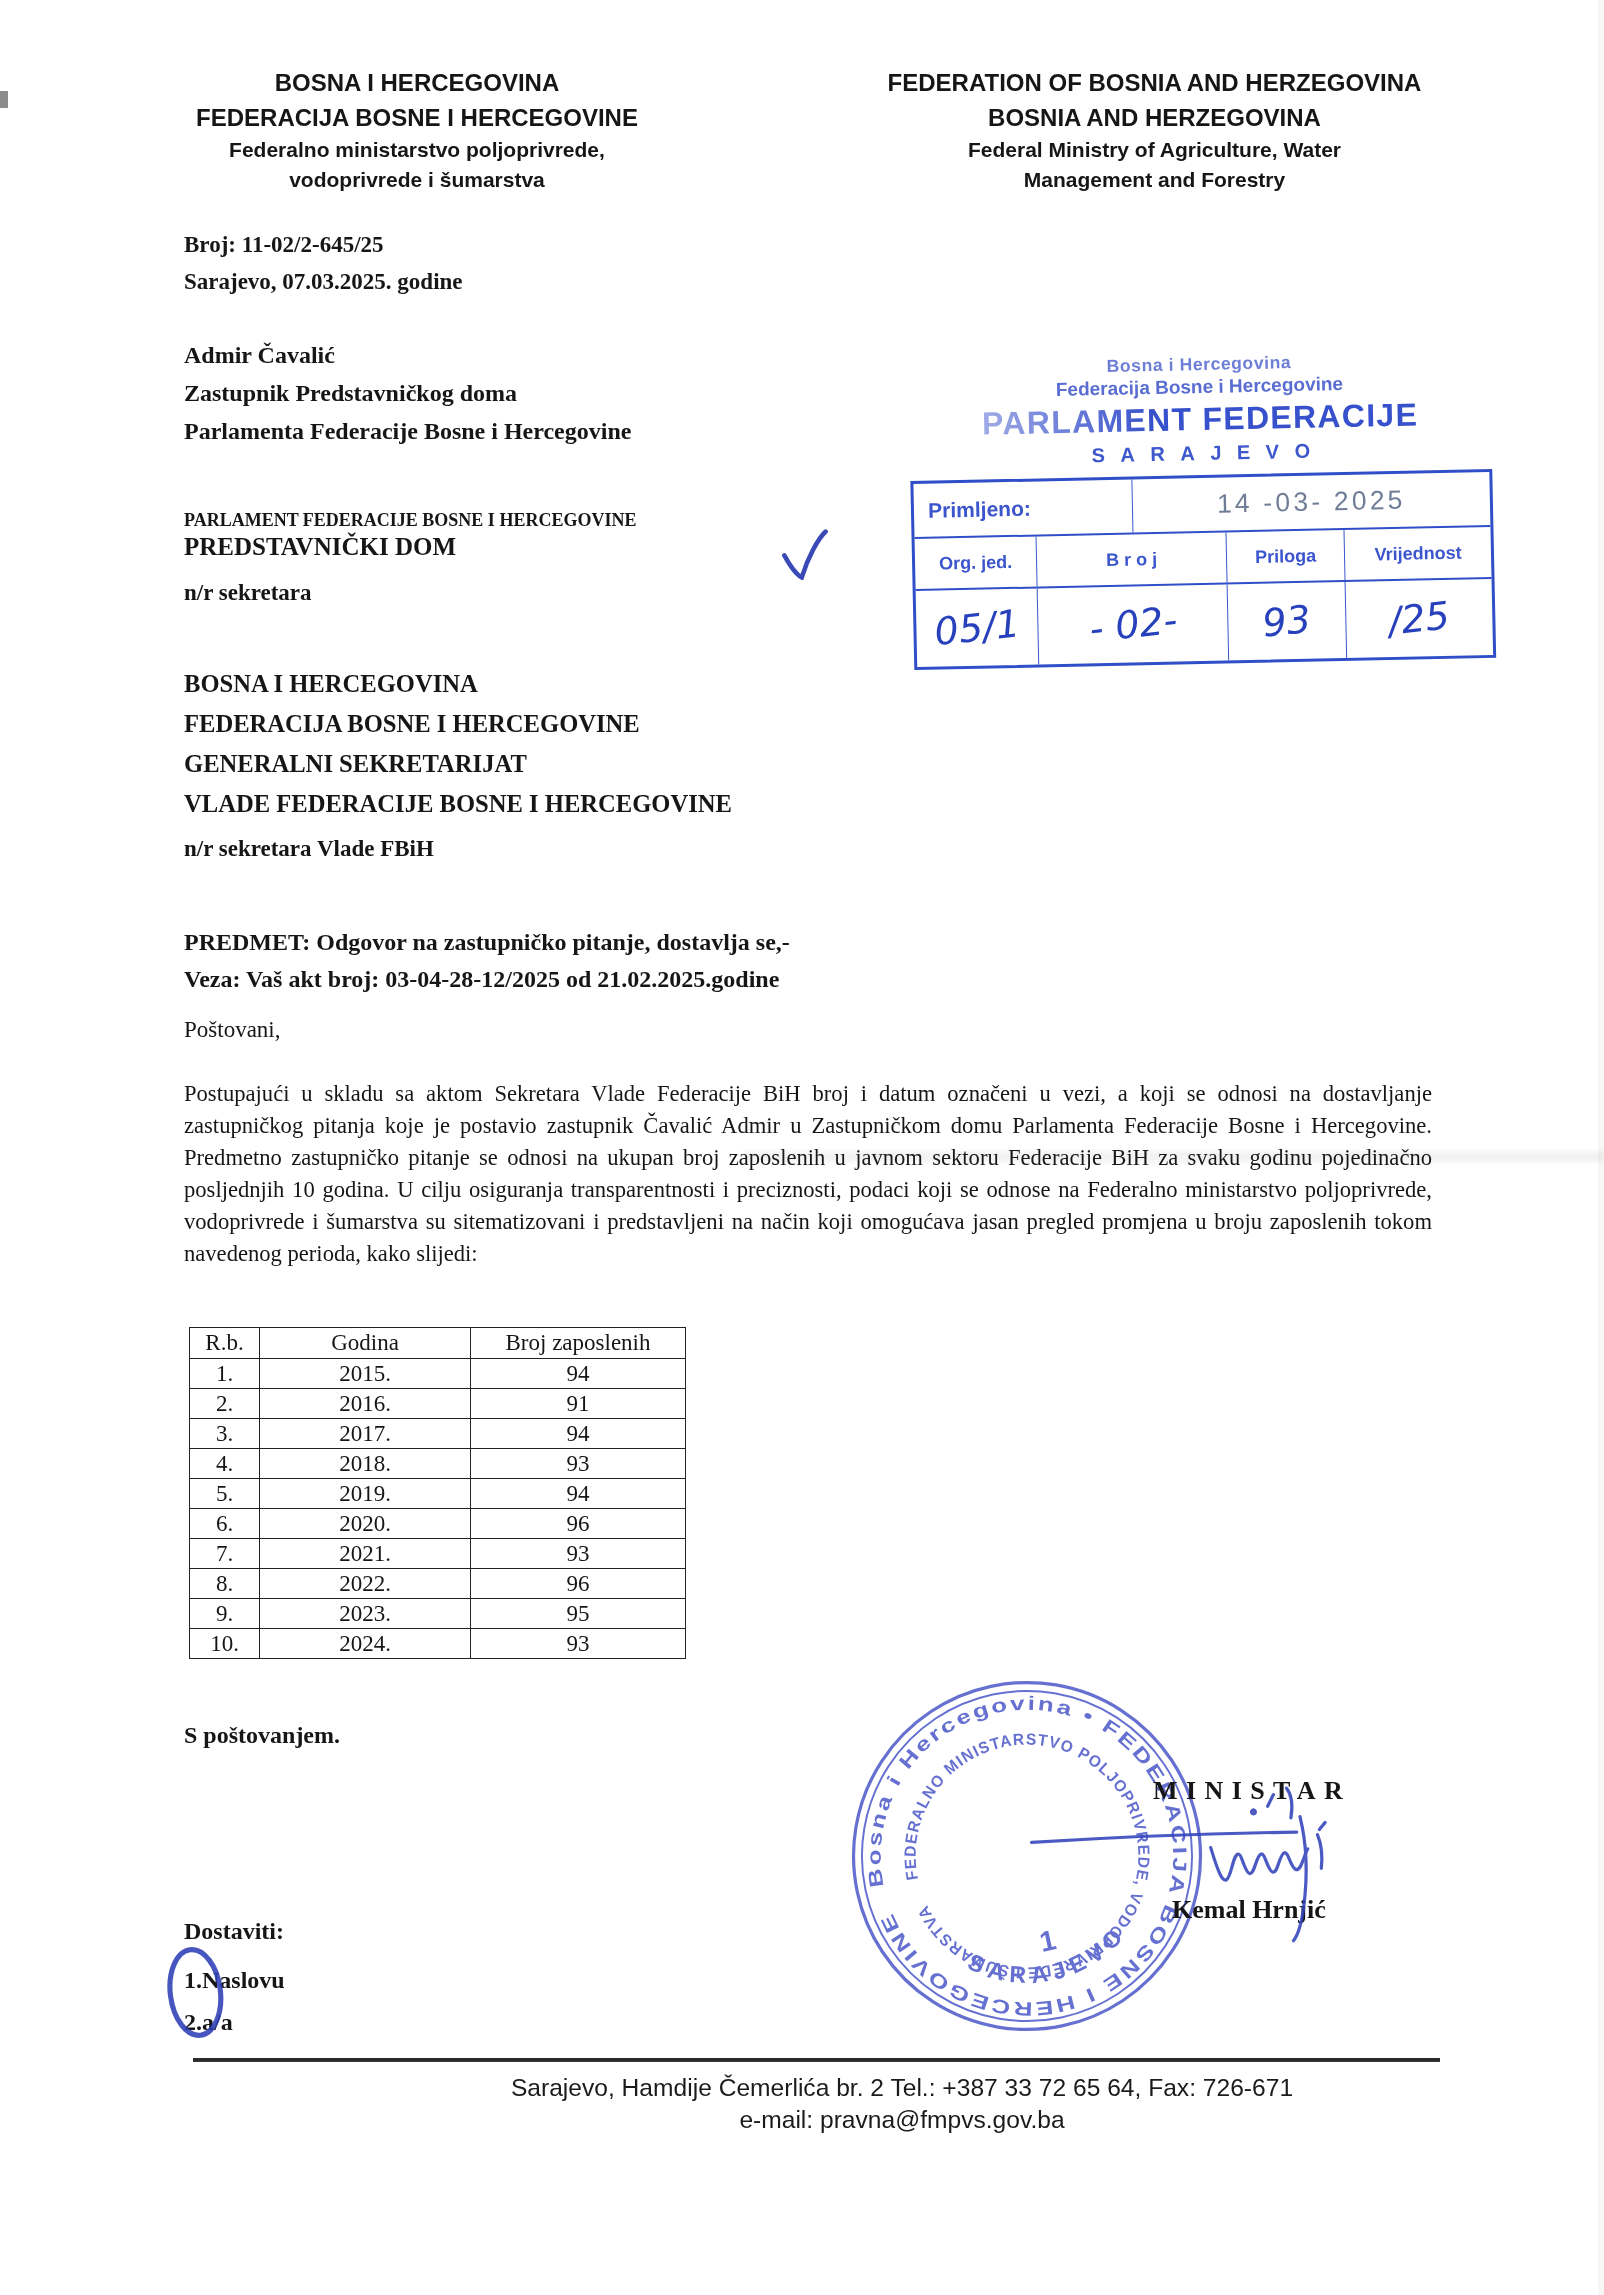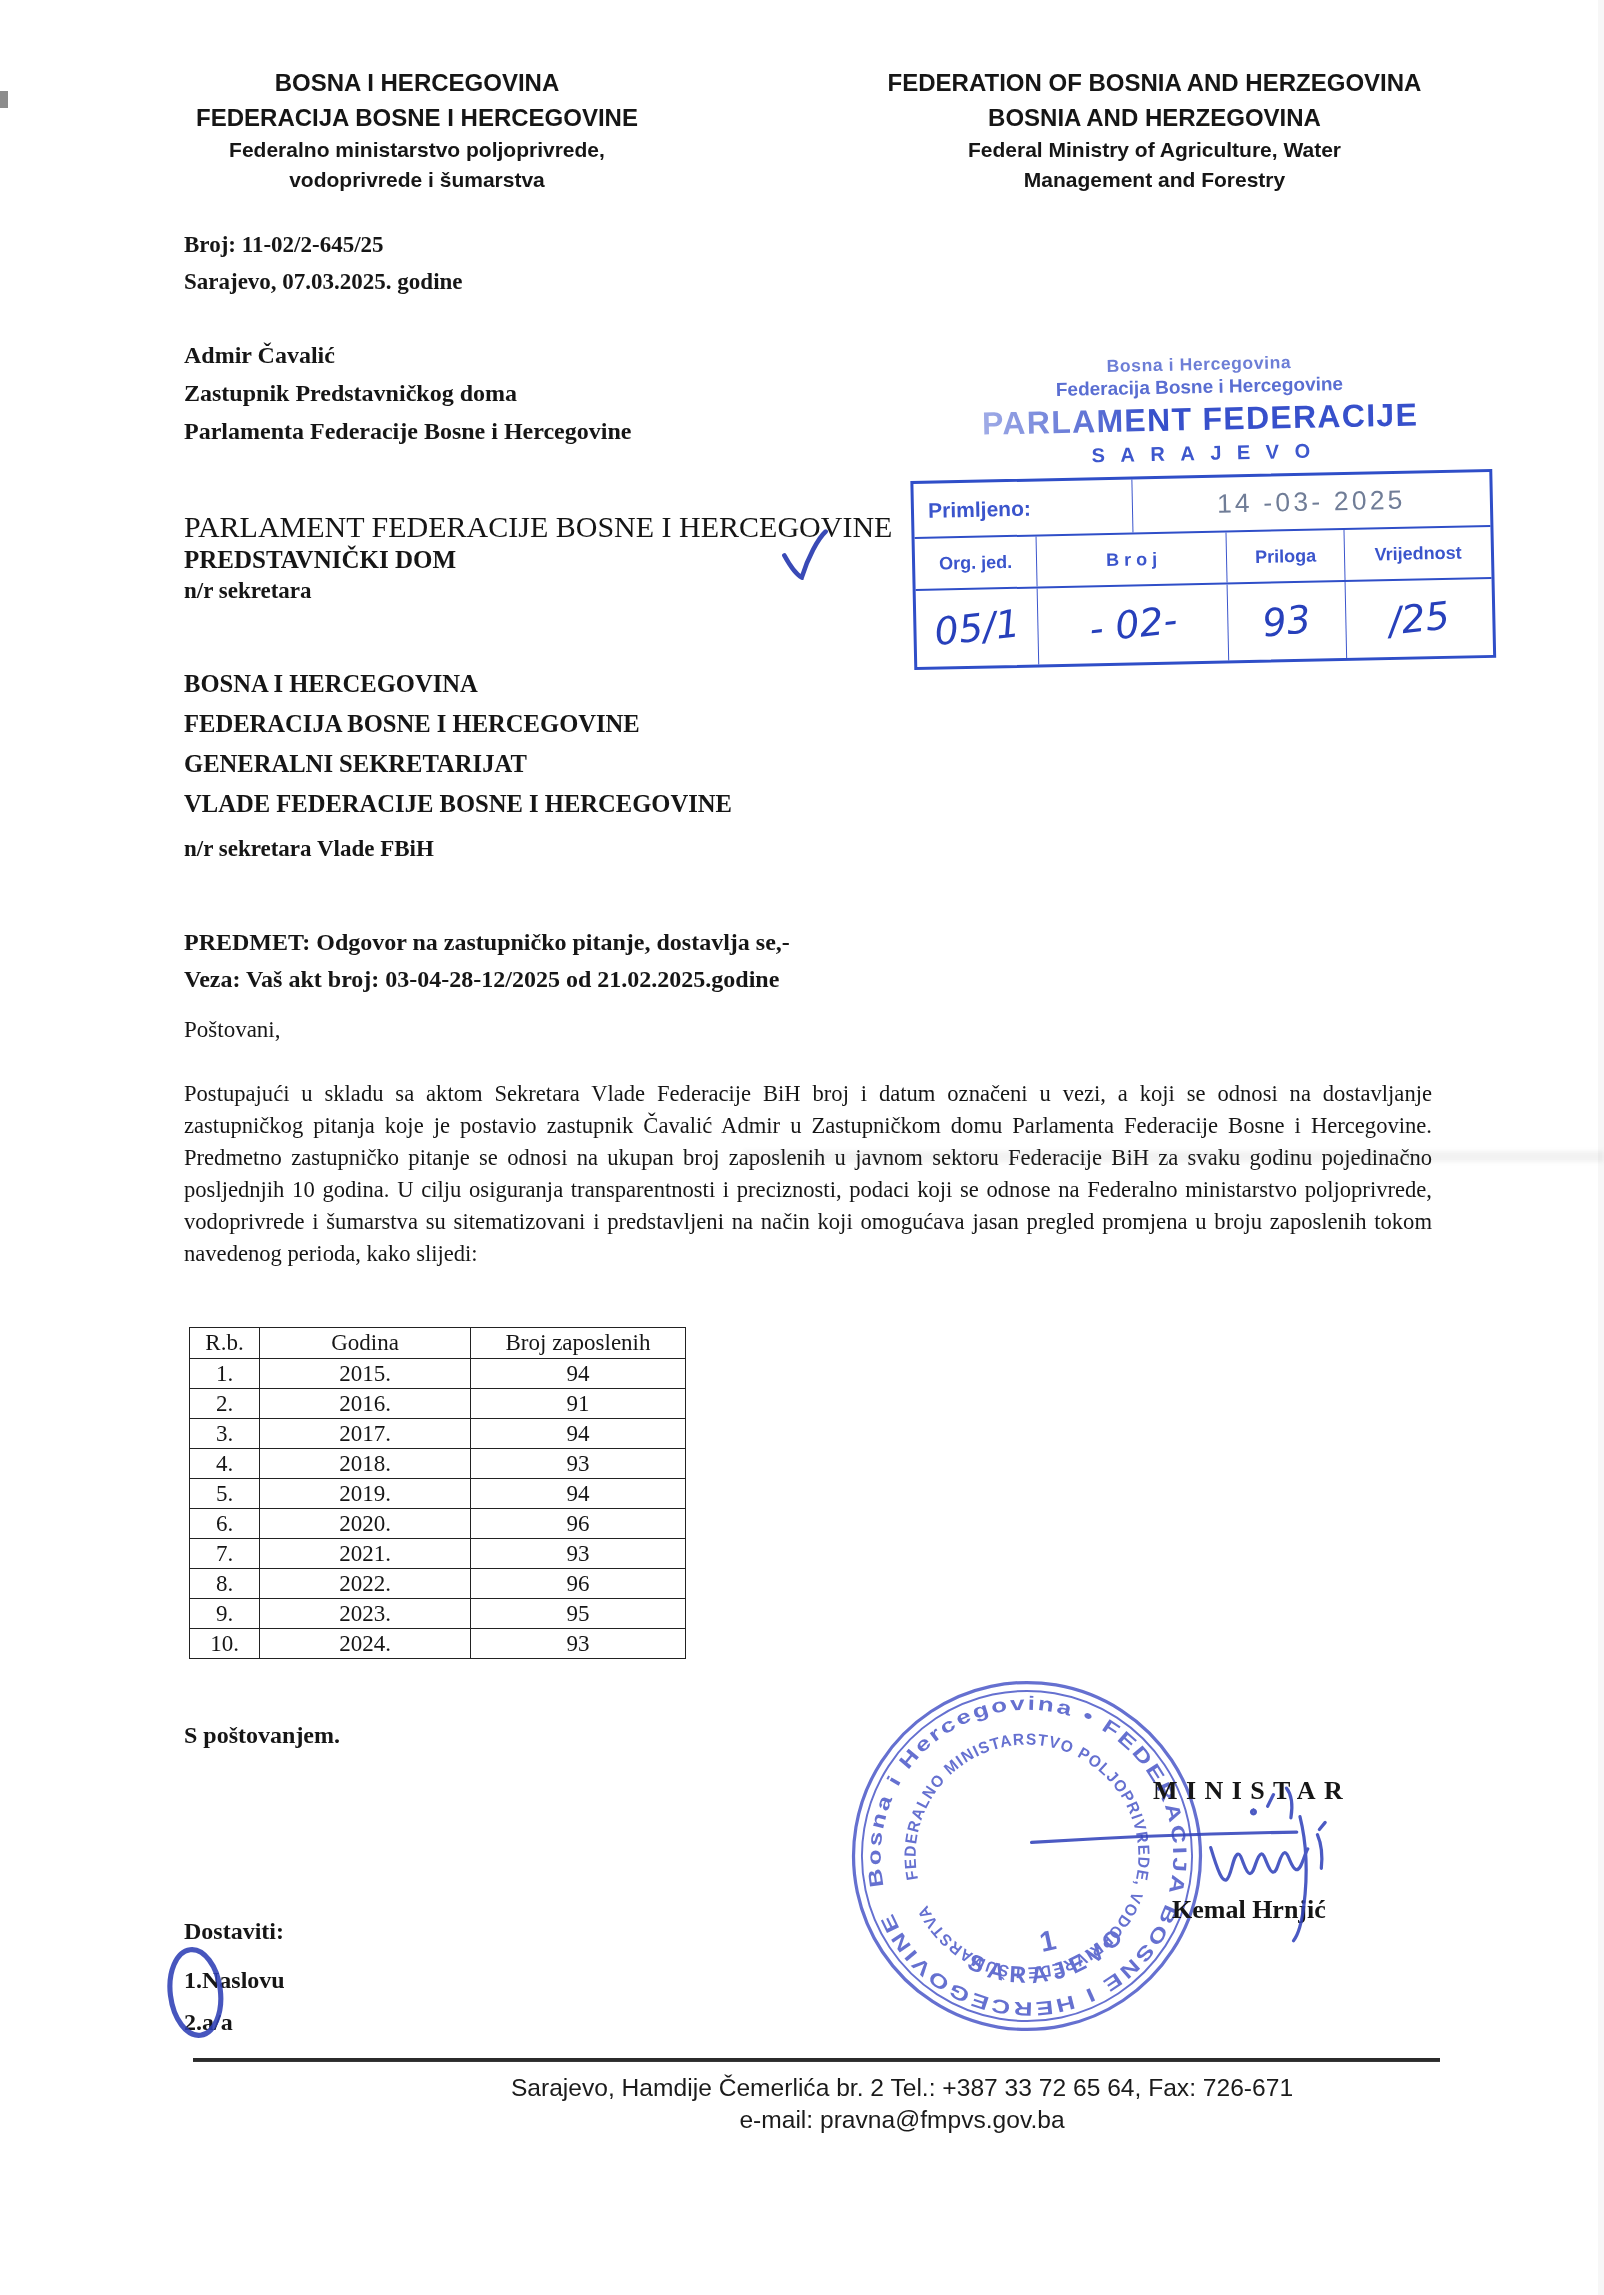--- a/index.html
+++ b/index.html
@@ -17,23 +17,23 @@
   .lh-right{left:828px;top:65px;width:653px;}
   .lh-big{font-size:24px;line-height:35px;font-weight:bold;}
   .lh-small{font-size:21px;line-height:30px;font-weight:bold;}
 
   
   .ref{left:184px;top:226px;font-size:23px;font-weight:bold;line-height:37px;}
 
   
   .addr1{left:184px;top:336px;font-size:24px;font-weight:bold;line-height:38px;}
   .addr-parl{left:184px;top:510px;}
-  .addr-parl .l1{font-size:30px;font-weight:normal;}
+  .addr-parl .l1{font-size:18px;font-weight:bold;}
   .addr-parl .l2{font-size:25px;font-weight:bold;margin-top:2px;}
-  .addr-parl .l3{font-size:23px;font-weight:bold;margin-top:4px;}
+  .addr-parl .l3{font-size:23px;font-weight:bold;margin-top:19px;}
   .addr-gov{left:184px;top:664px;font-size:24.6px;font-weight:bold;line-height:40px;}
   .addr-gov .l5{font-size:23px;margin-top:5.2px;}
 
   
   .rstamp{left:911px;top:354px;width:582px;transform:rotate(-1.2deg);
           color:#3b55cc;font-family:"Liberation Sans","DejaVu Sans",sans-serif;}
   .rs-l1{font-size:17.5px;font-weight:bold;color:#6d7ed6;text-align:center;letter-spacing:0.6px;}
   .rs-l2{font-size:19px;font-weight:bold;color:#5a6ed2;text-align:center;margin-top:1.3px;}
   .rs-l3{font-size:32px;font-weight:bold;letter-spacing:1.3px;color:#3750cb;text-align:center;margin-top:2.6px;
          -webkit-mask-image:linear-gradient(90deg,rgba(0,0,0,.25),rgba(0,0,0,1) 42%);

